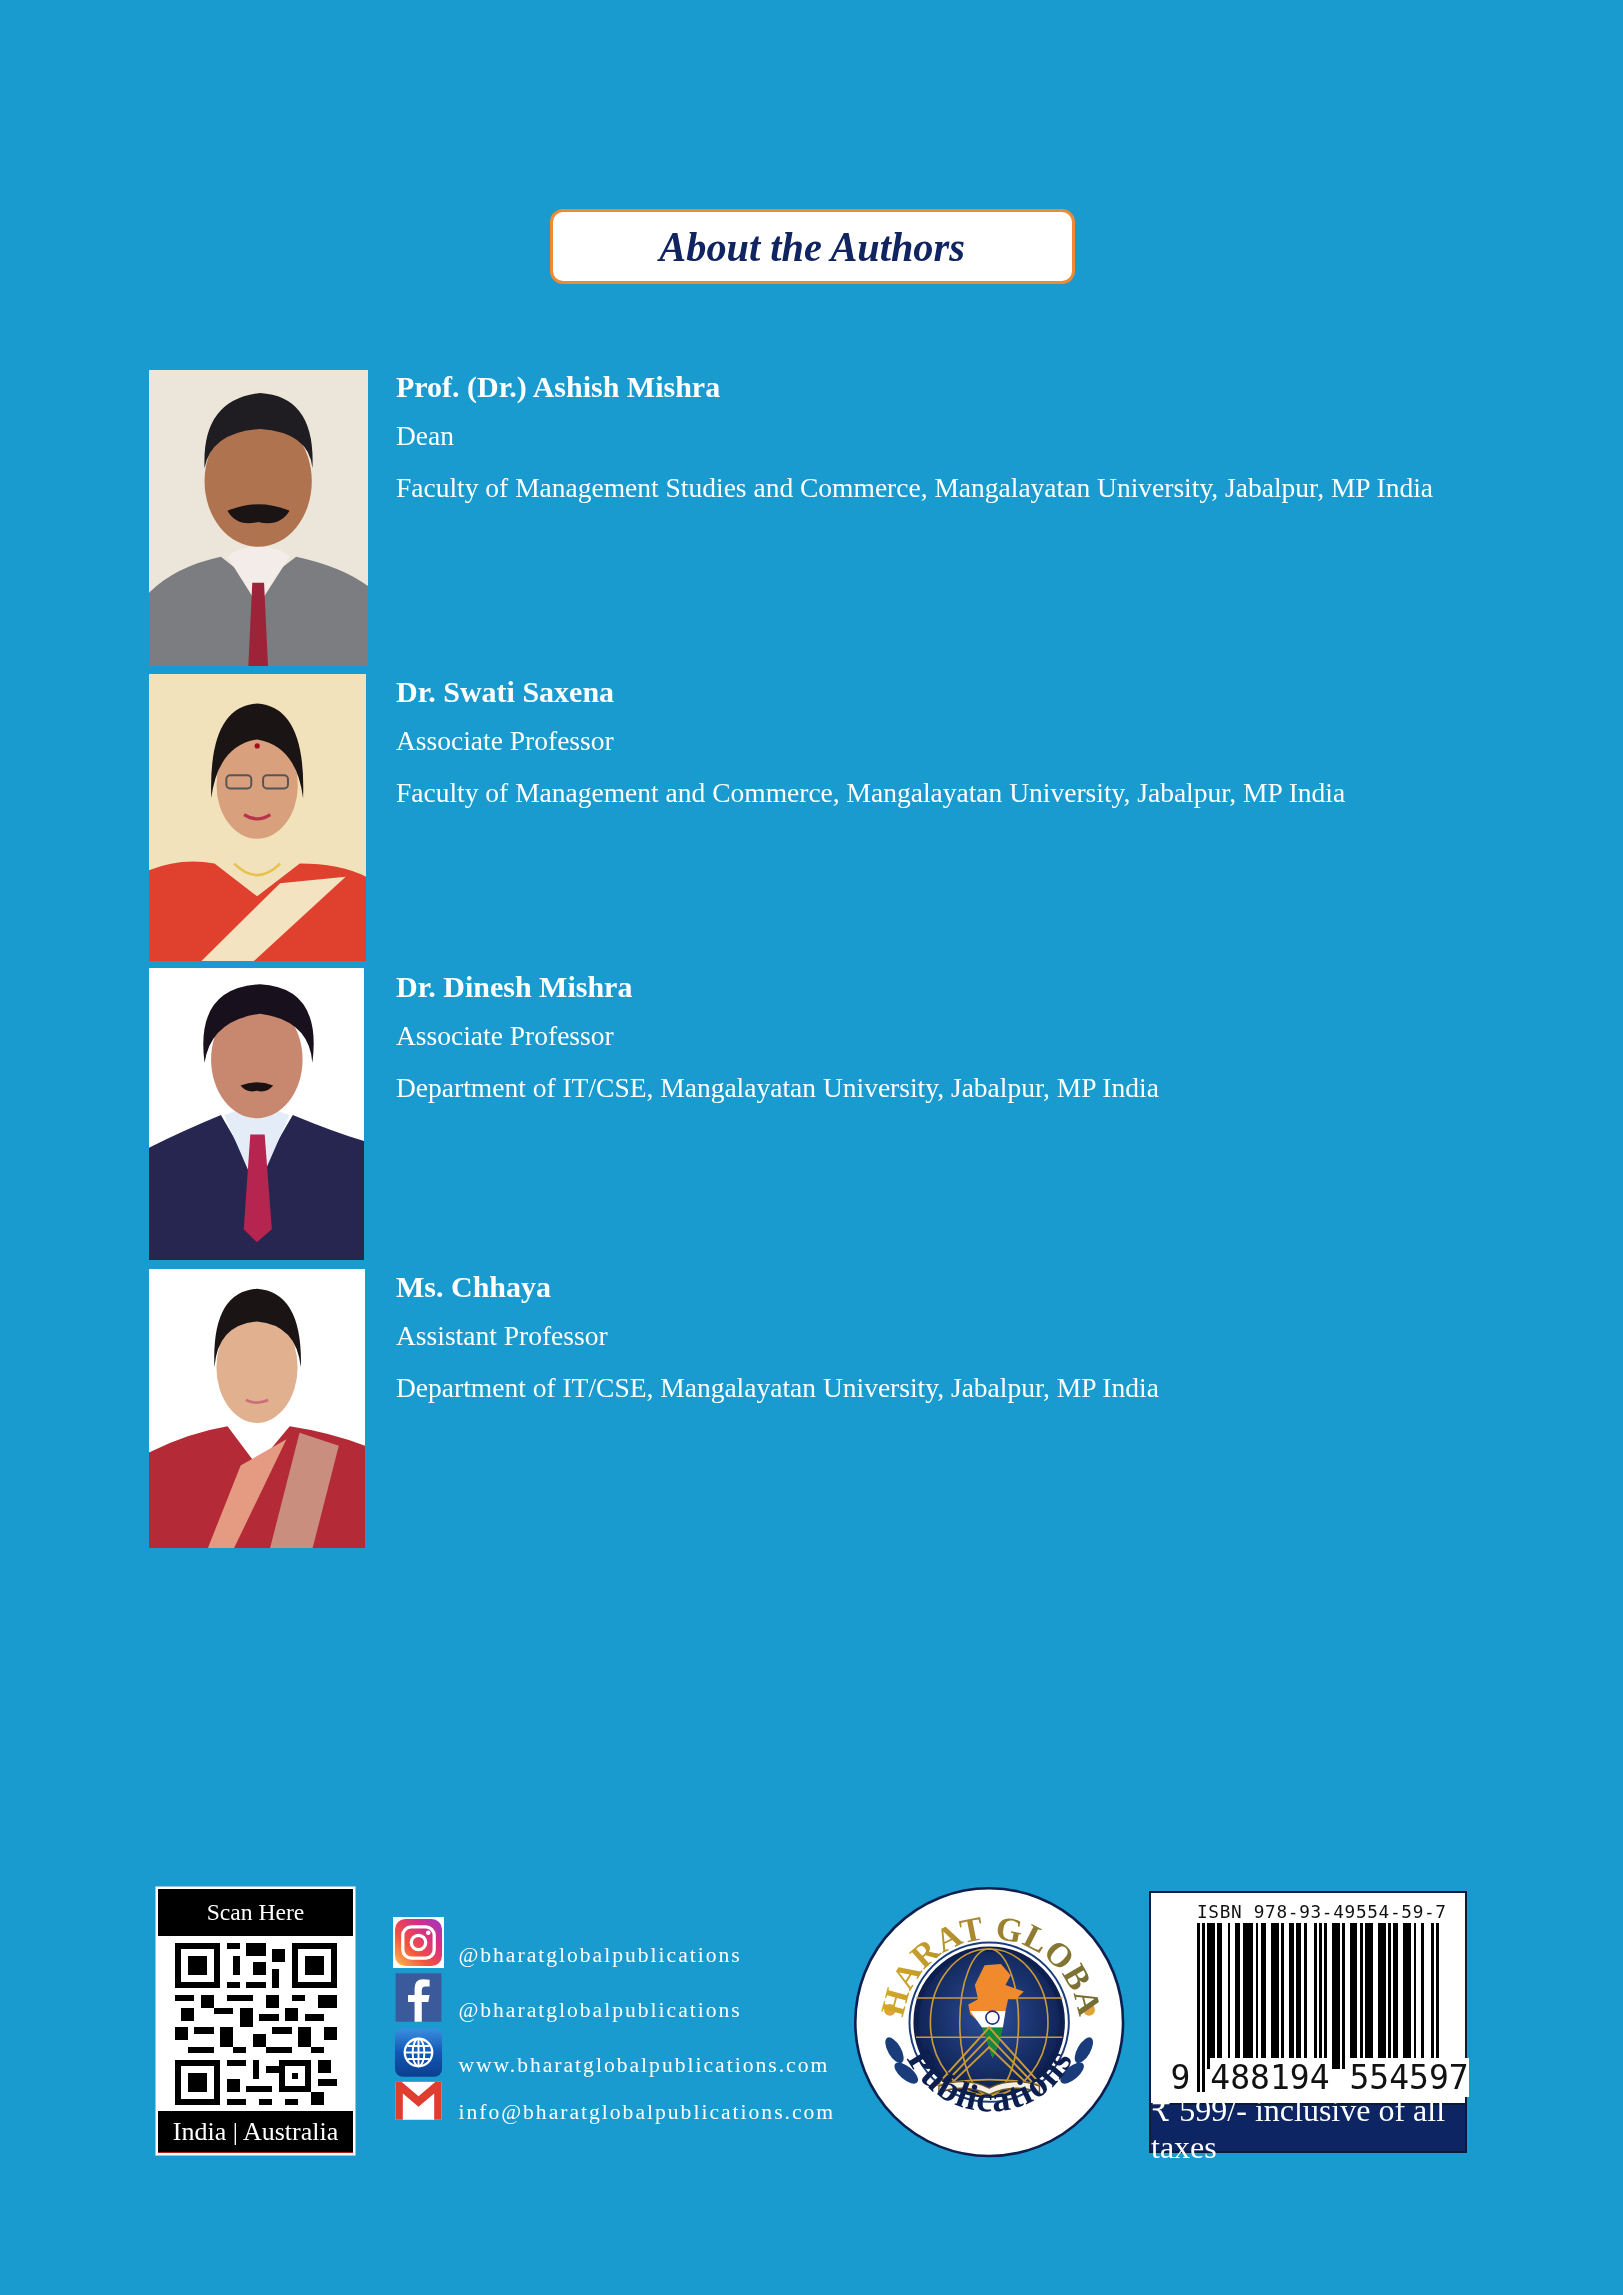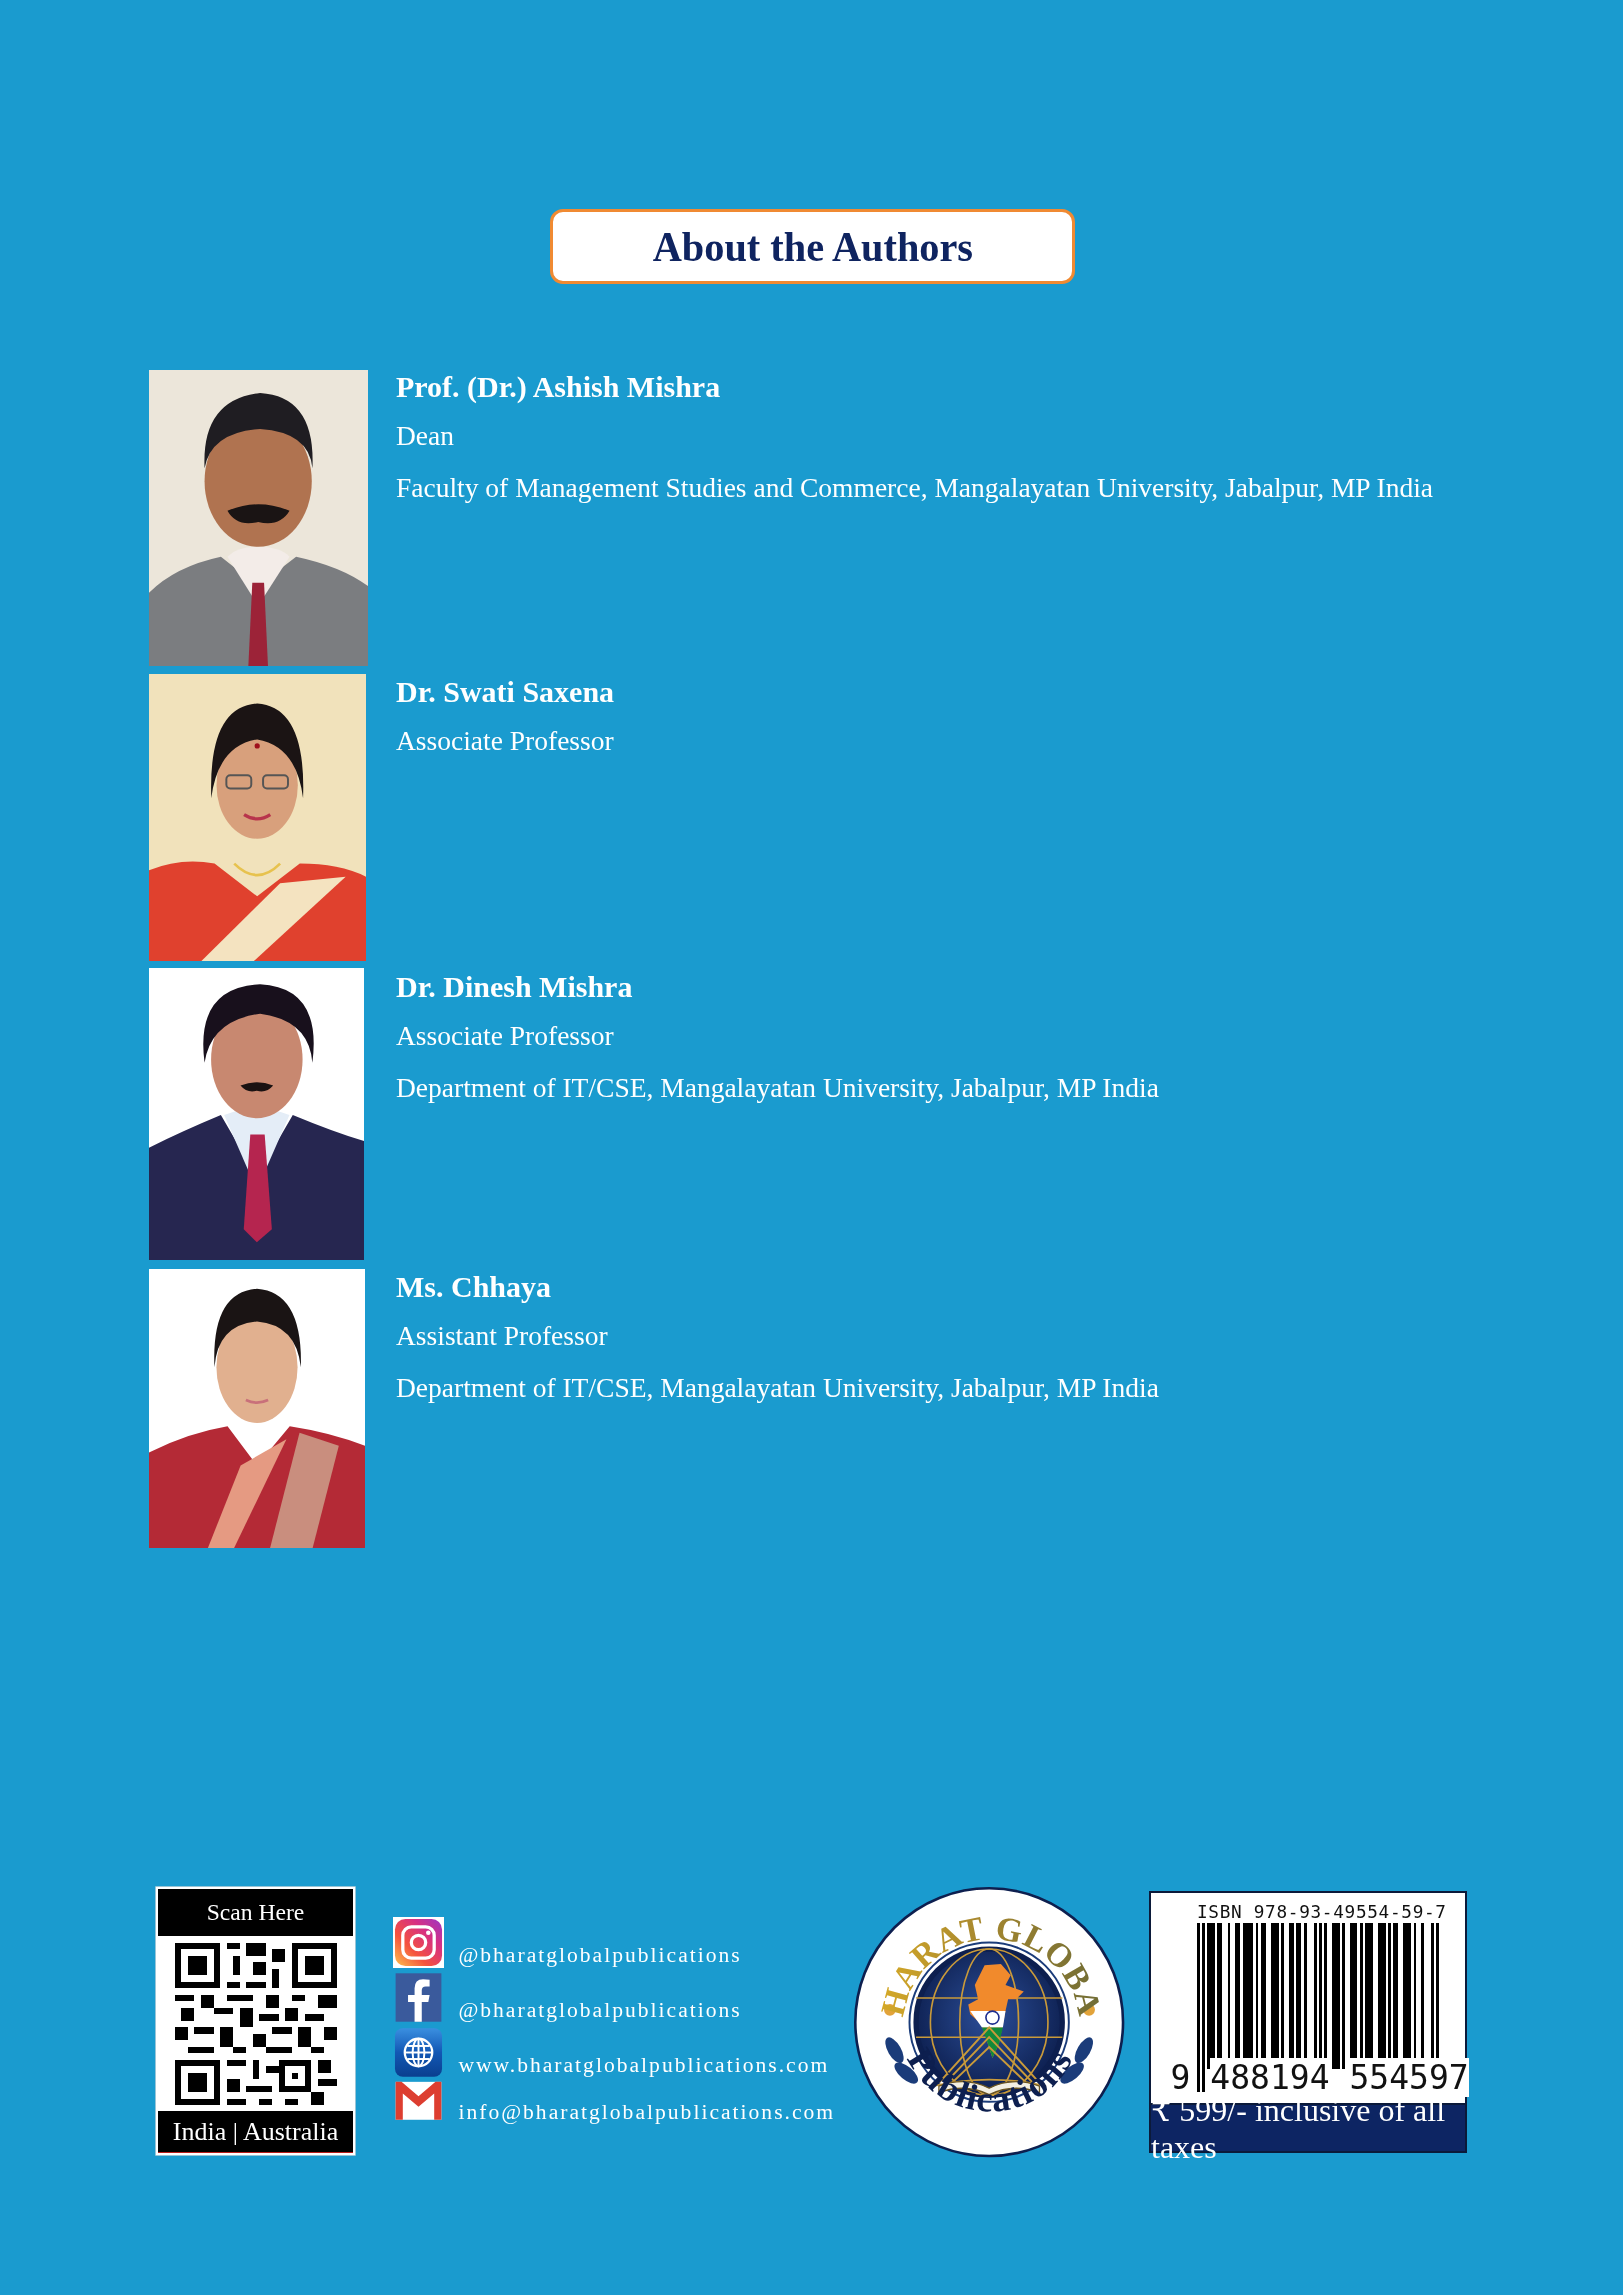--- a/index.html
+++ b/index.html
@@ -13,21 +13,21 @@
   }
 
   
   .title-box {
     position: absolute;
     left: 550px; top: 209px;
     width: 525px; height: 75px;
     background: #ffffff;
     border: 3.9px solid #f08a32;
     border-radius: 13px;
-    display: flex; align-items: center; justify-content: center;
+    display: flex; align-items: center; justify-content: center; font-style: italic;
   }
   .title-box h1 {
     font-family: "Liberation Serif", serif;
     font-weight: bold;
     font-size: 42px;
     color: #0f2460;
     letter-spacing: 0px;
     transform: scaleX(0.96);
   }
 
@@ -190,20 +190,21 @@
       <path d="M95 190 Q90 50 165 45 Q240 50 235 190 Q225 110 165 100 Q105 110 95 190 Z" fill="#1b1414"></path>
       <rect x="118" y="155" width="38" height="20" rx="6" fill="none" stroke="#555" stroke-width="3"></rect>
       <rect x="174" y="155" width="38" height="20" rx="6" fill="none" stroke="#555" stroke-width="3"></rect>
       <circle cx="165" cy="110" r="4" fill="#a0101c"></circle>
       <path d="M145 215 Q165 228 185 215" stroke="#b8344c" stroke-width="5" fill="none"></path>
     </svg>
   </div>
   <div class="info" style="top:673px;">
     <div class="name">Dr. Swati Saxena</div>
     <div class="role">Associate Professor</div>
+    <div class="affil">Faculty of Management and Commerce, Mangalayatan University, Jabalpur,  MP India</div>
   </div>
 </div>
 
 <div class="author" style="top:0;">
   <div class="photo" style="top:968px; width:215px; height:292px;">
     <svg viewBox="0 0 329 447" preserveAspectRatio="none">
       <rect width="329" height="447" fill="#ffffff"></rect>
       <path d="M0 447 L0 275 Q50 250 110 225 L165 320 L220 225 Q280 250 329 265 L329 447 Z" fill="#262650"></path>
       <path d="M115 225 L165 340 L215 225 Q190 215 165 215 Q140 215 115 225 Z" fill="#e4edf7"></path>
       <path d="M155 255 L177 255 L188 400 L165 420 L145 400 Z" fill="#b5254f"></path>

